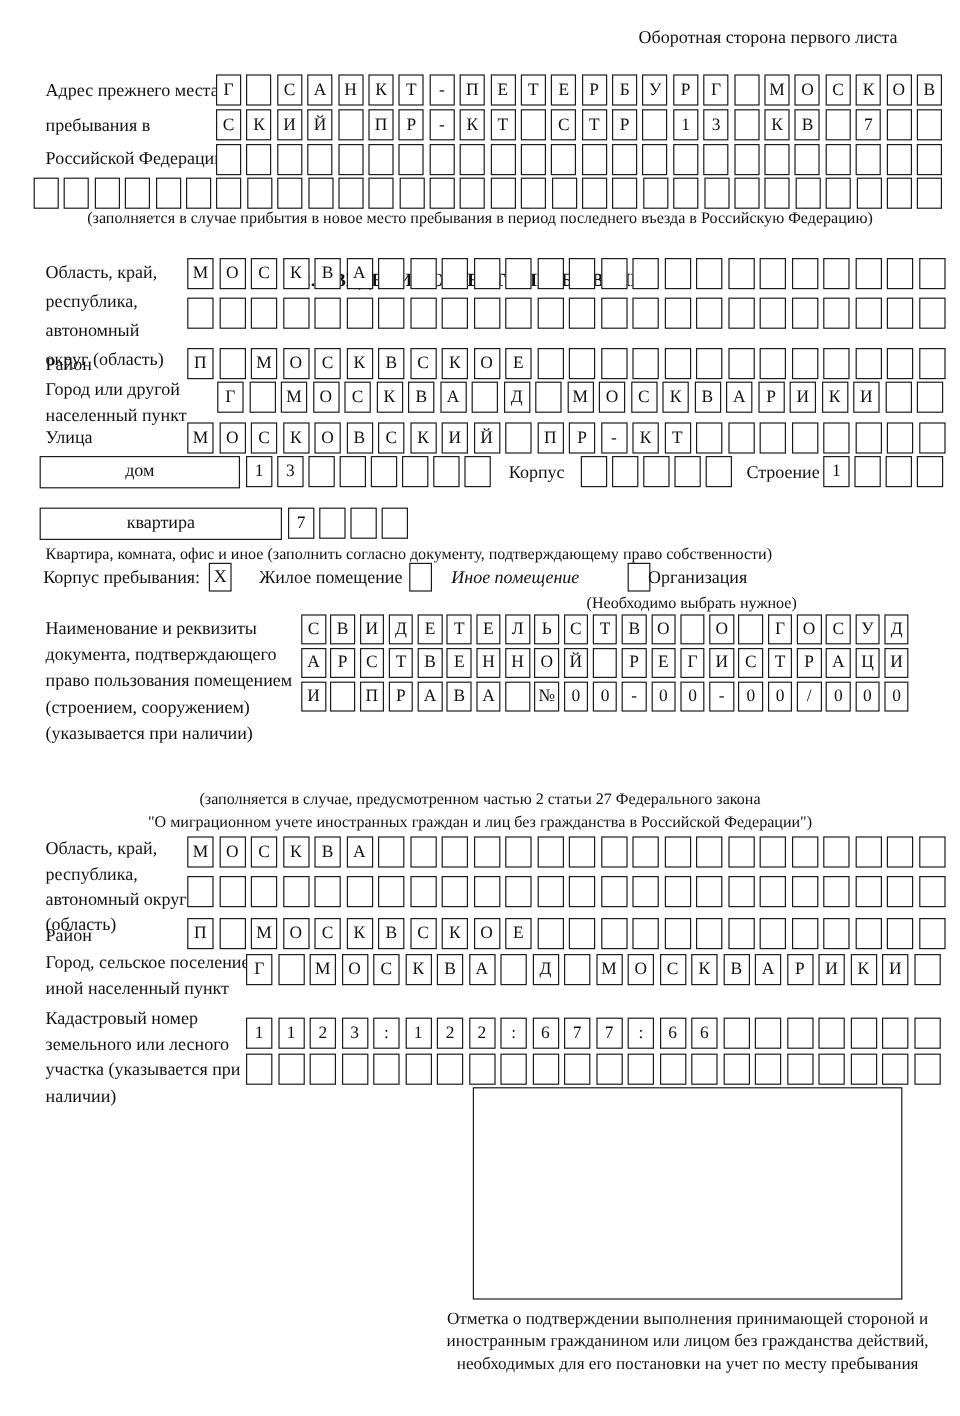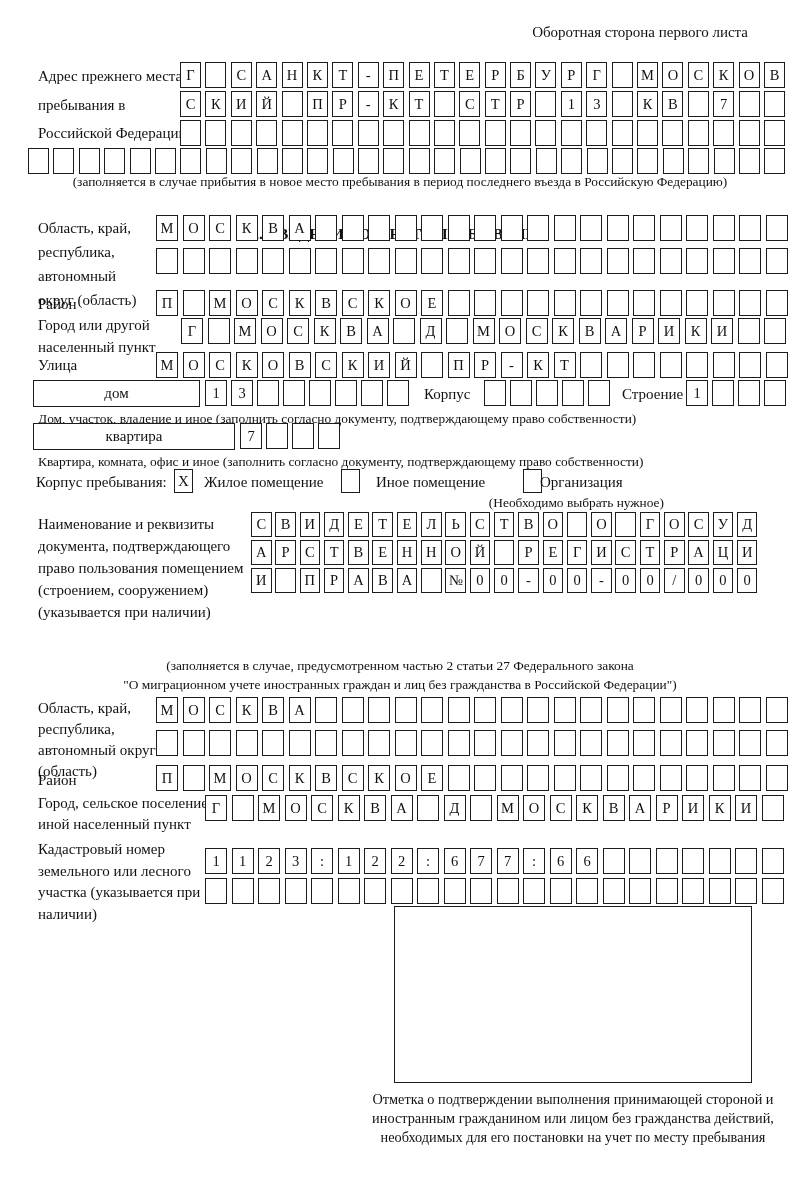--- a/index.html
+++ b/index.html
@@ -320,36 +320,35 @@
       <span class="cell"></span>
       <span class="cell"></span>
     </div>
   <div class="lbl" style="left:622px; top:383px;">Строение</div>
   <div class="cellrow pH" style="left:686px; top:380px;">
       <span class="cell">1</span>
       <span class="cell"></span>
       <span class="cell"></span>
       <span class="cell"></span>
     </div>
-  <div class="cap" style="left:38px; top:411px;">Дом, участок, владение и иное (заполнить согласно документу, подтверждающему право собственности)</div>
 
   <div class="widebox" style="left:33px; top:423px; width:202px;">квартира</div>
   <div class="cellrow pH" style="left:240px; top:423px;">
       <span class="cell">7</span>
       <span class="cell"></span>
       <span class="cell"></span>
       <span class="cell"></span>
     </div>
   <div class="cap" style="left:38px; top:454px;">Квартира, комната, офис и иное (заполнить согласно документу, подтверждающему право собственности)</div>
 
   <div class="lbl" style="left:36px; top:471px;">Корпус пребывания:</div>
   <div class="cbox" style="left:174px; top:469px;">X</div>
-  <div class="lbl" style="left:204px; top:471px;">Жилое помещение</div>
+  <div class="lbl" style="left:216px; top:471px;">Жилое помещение</div>
   <div class="cbox" style="left:341px; top:469px;"></div>
-  <div class="lbl" style="left:376px; top:471px;">Иное помещение</div>
+  <div class="lbl" style="left:376px; top:471px;font-style:italic;">Иное помещение</div>
   <div class="cbox" style="left:523px; top:469px;"></div>
   <div class="lbl" style="left:540px; top:471px;">Организация</div>
   <div class="cap" style="left:0; top:495px; width:664px; text-align:right;">(Необходимо выбрать нужное)</div>
 
   <div class="lbl" style="left:38px; top:513px; width:208px; line-height:22px;">Наименование и реквизиты документа, подтверждающего право пользования помещением (строением, сооружением) (указывается при наличии)</div>
   <div class="cellrow pD" style="left:251px; top:512px;">
       <span class="cell">С</span>
       <span class="cell">В</span>
       <span class="cell">И</span>
       <span class="cell">Д</span>

